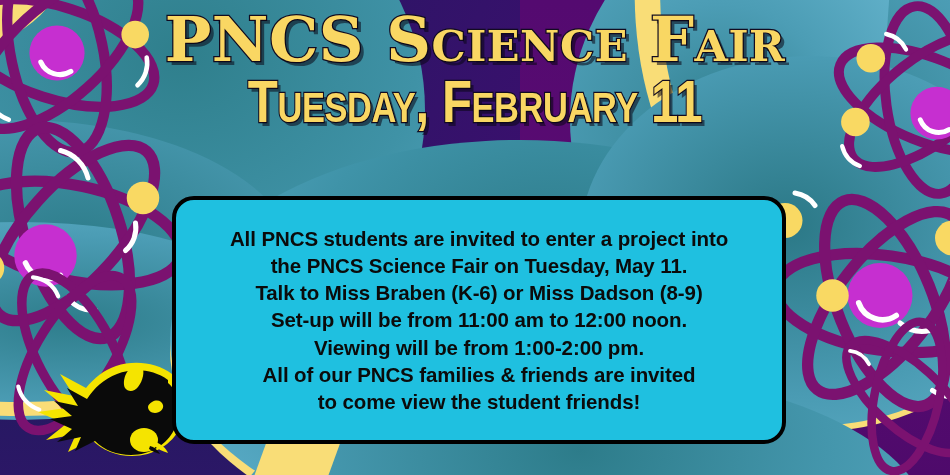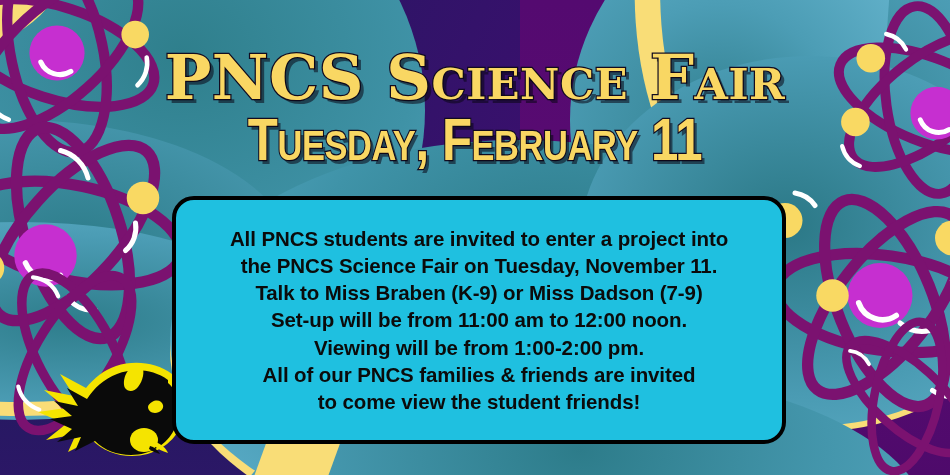--- a/index.html
+++ b/index.html
@@ -115,21 +115,20 @@
   .atom svg{display:block;overflow:visible;}
 
   
   .panther{position:absolute;left:22px;top:358px;width:180px;height:112px;}
 
   
   .headline{
     position:absolute; left:0; right:0; top:10px;
     text-align:center; z-index:30;
     pointer-events:none;
-    margin-top:38px;
   }
   .title-main{
     font-family:"DejaVu Serif", serif;
     font-weight:bold;
     font-size:62px;
     line-height:0.96;
     letter-spacing:0.5px;
     color:#f9d763;
     -webkit-text-stroke:2.5px #120b20;
     paint-order:stroke fill;
@@ -330,22 +329,22 @@
   </div>
 
   <div class="headline">
     <div class="title-main">PNCS Science Fair</div>
     <div class="title-sub">Tuesday, February 11</div>
   </div>
 
   <div class="panel">
     <p class="panel-text">
       <span class="ln">All PNCS students are invited to enter a project into</span>
-      <span class="ln">the PNCS Science Fair on Tuesday, November 11.</span>
-      <span class="ln">Talk to Miss Braben (K-9) or Miss Dadson (7-9)</span>
+      <span class="ln">the PNCS Science Fair on Tuesday, May 11.</span>
+      <span class="ln">Talk to Miss Braben (K-6) or Miss Dadson (8-9)</span>
       <span class="ln">Set-up will be from 11:00 am to 12:00 noon.</span>
       <span class="ln">Viewing will be from 1:00-2:00 pm.</span>
       <span class="ln">All of our PNCS families &amp; friends are invited</span>
       <span class="ln">to come view the student friends!</span>
     </p>
   </div>
 
 </div>
 
 </body></html>

